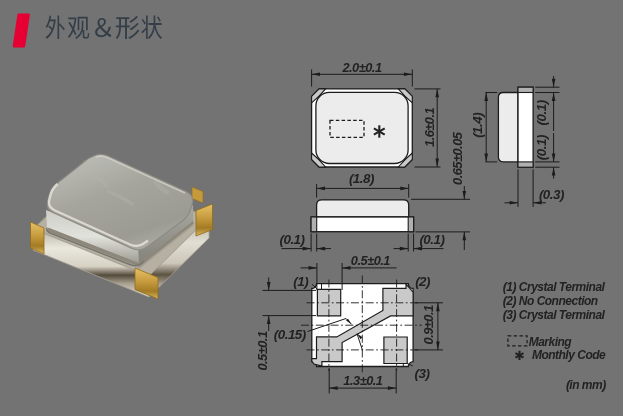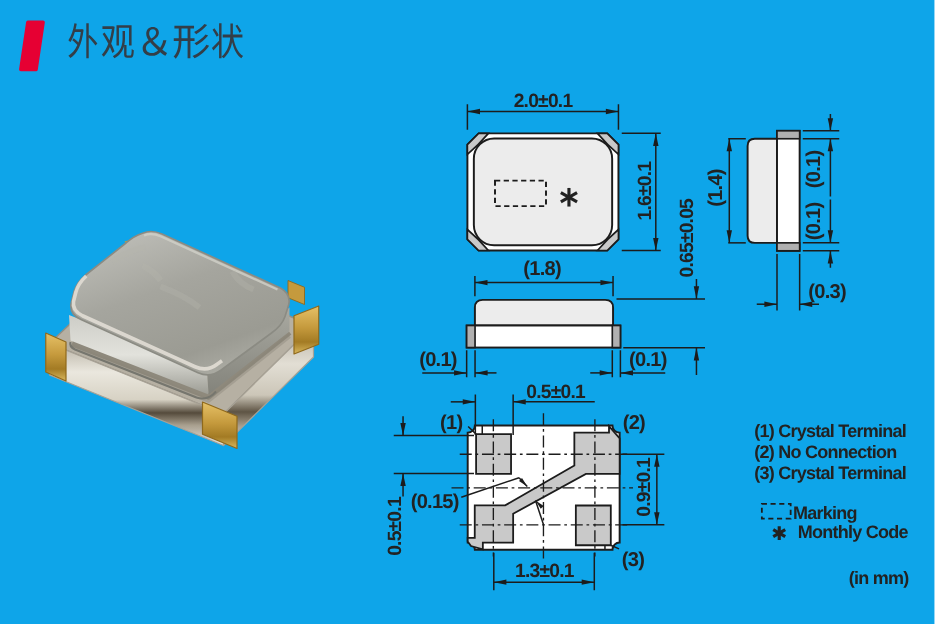--- a/index.html
+++ b/index.html
@@ -1,16 +1,16 @@
 <!DOCTYPE html>
 <html><head>
 <meta charset="utf-8">
 <style>
 html,body { margin:0; padding:0; background:#ffffff; }
-#canvas { position:relative; width:623px; height:416px; background:#0ea5e9; overflow:hidden; }
+#canvas { position:relative; width:623px; height:416px; background:#737373; overflow:hidden;font-style:italic; }
 </style>
 </head>
 <body>
 <div id="canvas">
 <svg width="623" height="416" viewBox="0 0 623 416">
 <path d="M 18.6,14.8 L 28.7,14.8 L 24.0,46.3 L 13.9,46.3 Z" fill="#e60033" stroke="#e60033" stroke-width="2.4" stroke-linejoin="round"></path>
 <path transform="translate(44.8,36.9) scale(0.02083,-0.02540)" d="M231 841C195 665 131 500 39 396C57 385 89 361 103 348C159 418 207 511 245 616H436C419 510 393 418 358 339C315 375 256 418 208 448L163 398C217 362 282 312 325 272C253 141 156 50 38 -10C58 -23 88 -53 101 -72C315 45 472 279 525 674L473 690L458 687H269C283 732 295 779 306 827ZM611 840V-79H689V467C769 400 859 315 904 258L966 311C912 374 802 470 716 537L689 516V840Z" fill="#333e48"></path>
 <path transform="translate(67.1,36.9) scale(0.02286,-0.02540)" d="M462 791V259H533V724H828V259H902V791ZM639 640V448C639 293 607 104 356 -25C370 -36 394 -64 402 -79C571 8 650 131 685 252V24C685 -43 712 -61 777 -61H862C948 -61 959 -21 967 137C949 142 924 152 906 166C901 23 896 -4 863 -4H789C762 -4 754 4 754 31V274H691C705 334 710 393 710 447V640ZM57 559C114 482 174 391 224 304C172 181 107 82 34 18C53 5 78 -21 90 -39C159 27 220 114 270 221C301 163 325 109 341 64L405 108C384 164 349 234 307 307C355 433 390 582 409 751L361 766L348 763H52V691H329C314 583 289 481 257 389C212 462 162 534 114 597Z" fill="#333e48"></path>
 <path transform="translate(90.2,36.9) scale(0.02540,-0.02540)" d="M432 -12C528 -12 598 25 656 84C711 38 753 10 791 -13L834 61C807 78 760 108 709 149C761 222 796 302 816 395H732C719 317 692 254 651 199C585 256 513 321 457 387C540 440 619 499 619 598C619 687 557 747 461 747C360 747 287 678 287 570C287 513 311 455 350 398C269 347 193 288 193 188C193 67 286 -12 432 -12ZM598 136C551 89 497 61 439 61C344 61 277 109 277 192C277 256 328 301 391 343C449 271 525 201 598 136ZM417 439C384 486 363 532 363 574C363 640 402 682 463 682C515 682 546 642 546 595C546 527 487 482 417 439Z" fill="#333e48"></path>
 <path transform="translate(114.8,36.9) scale(0.02540,-0.02540)" d="M846 824C784 743 670 658 574 610C593 596 615 574 628 557C730 613 842 703 916 795ZM875 548C808 461 687 371 584 319C603 304 625 281 638 266C745 325 866 422 943 520ZM898 278C823 153 681 42 532 -19C552 -35 574 -61 586 -79C740 -8 883 111 968 250ZM404 708V449H243V708ZM41 449V379H171C167 230 145 83 37 -36C55 -46 81 -70 93 -86C213 45 238 211 242 379H404V-79H478V379H586V449H478V708H573V778H58V708H172V449Z" fill="#333e48"></path>

